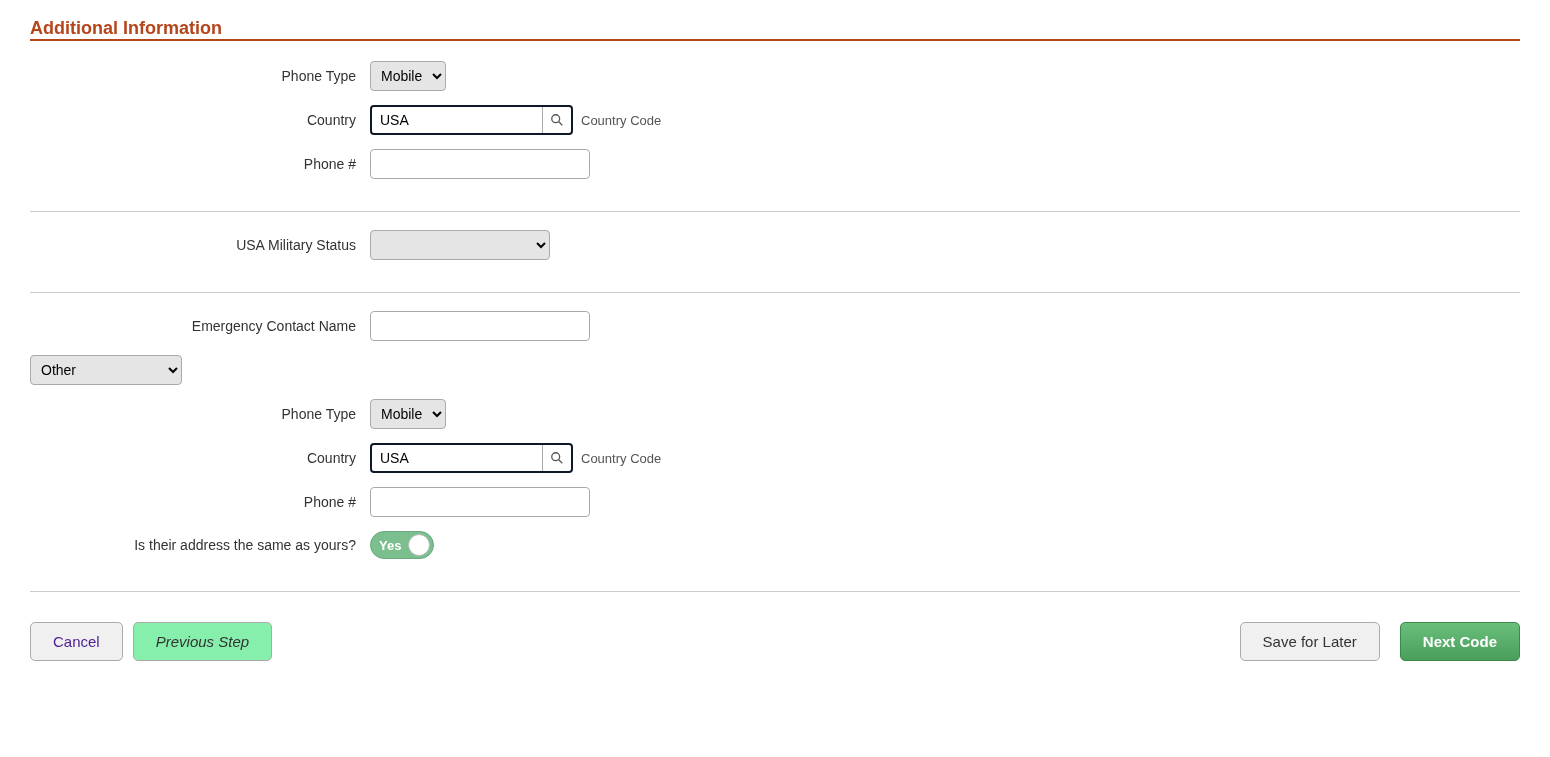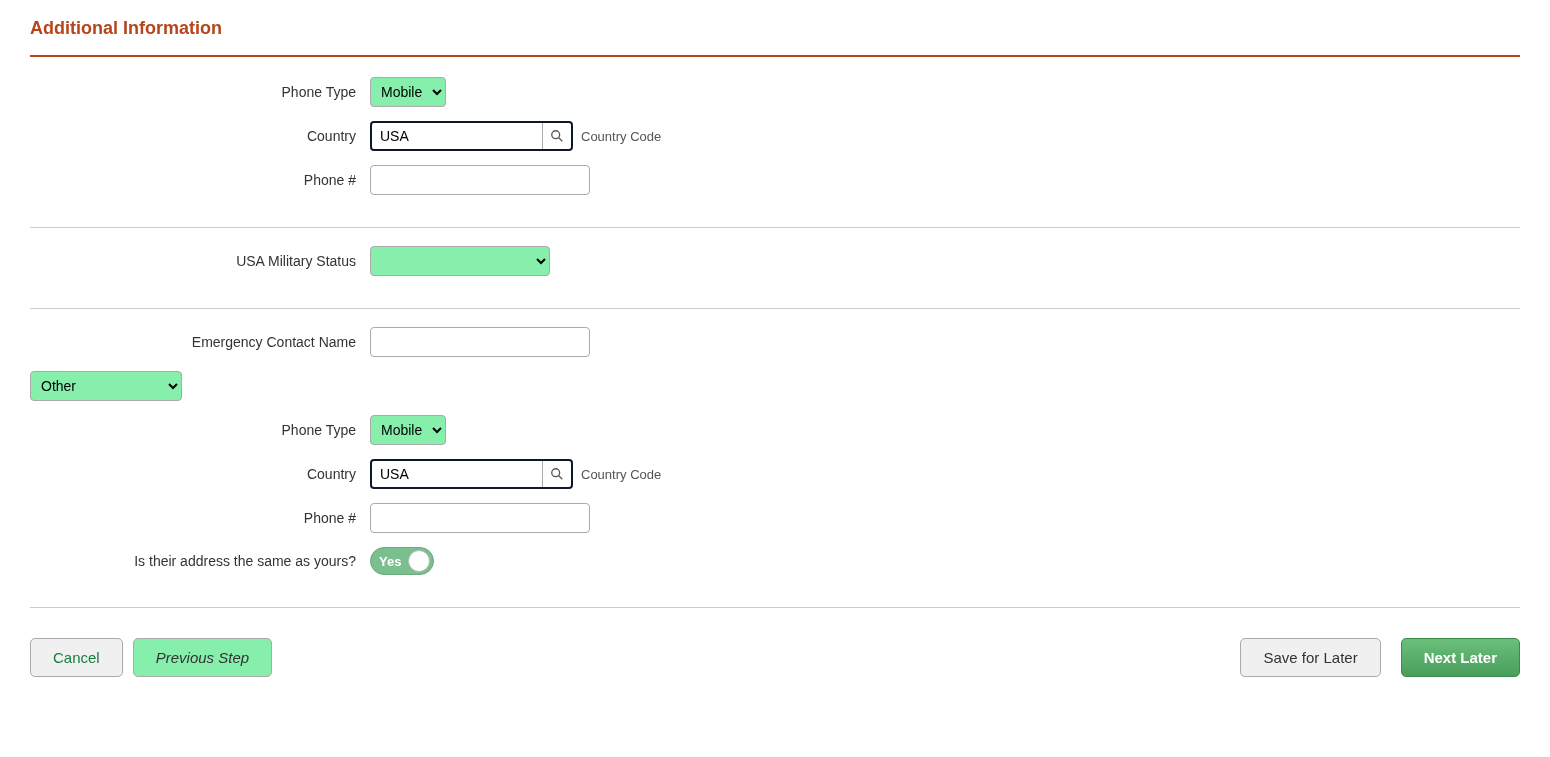--- a/index.html
+++ b/index.html
@@ -11,21 +11,21 @@
       min-height: 757px;
     }
     .page-container {
       padding: 18px 30px 30px 30px;
     }
     .page-title {
       color: #b5451b;
       font-size: 18px;
       font-weight: bold;
       border-bottom: 2px solid #b5451b;
-      padding-bottom: 16px;
+      padding-bottom: 0;
       margin-bottom: 20px;
     }
     .section {
       border-bottom: 1px solid #ccc;
       padding-bottom: 18px;
       margin-bottom: 18px;
     }
     .form-row {
       display: flex;
       align-items: center;
@@ -42,21 +42,21 @@
     .form-control {
       display: flex;
       align-items: center;
       gap: 8px;
     }
     select {
       border: 1px solid #aaa;
       border-radius: 4px;
       padding: 4px 6px;
       font-size: 14px;
-      background: #86efac;
+      background: #e5e5e5;
       height: 30px;
     }
     input[type="text"] {
       border: 1px solid #aaa;
       border-radius: 4px;
       padding: 4px 8px;
       font-size: 14px;
       height: 30px;
       width: 200px;
     }
@@ -136,21 +136,21 @@
     .btn {
       padding: 10px 22px;
       font-size: 15px;
       border-radius: 5px;
       cursor: pointer;
       font-weight: normal;
     }
     .btn-cancel {
       background: #f0f0f0;
       border: 1px solid #aaa;
-      color: #15803d;
+      color: #4c1d95;
     }
     .btn-prev {
       background: #86efac;
       border: 1px solid #aaa;
       color: #333;
       font-style: italic;
     }
     .btn-save {
       background: #f0f0f0;
       border: 1px solid #aaa;
@@ -286,16 +286,16 @@
     </div>
   </div>
 
   <div class="footer-bar">
     <div class="footer-left">
       <button class="btn btn-cancel">Cancel</button>
       <button class="btn btn-prev">Previous Step</button>
     </div>
     <div class="footer-right">
       <button class="btn btn-save">Save for Later</button>
-      <button class="btn btn-next">Next Later</button>
+      <button class="btn btn-next">Next Code</button>
     </div>
   </div>
 </div>
 
 </body></html>

